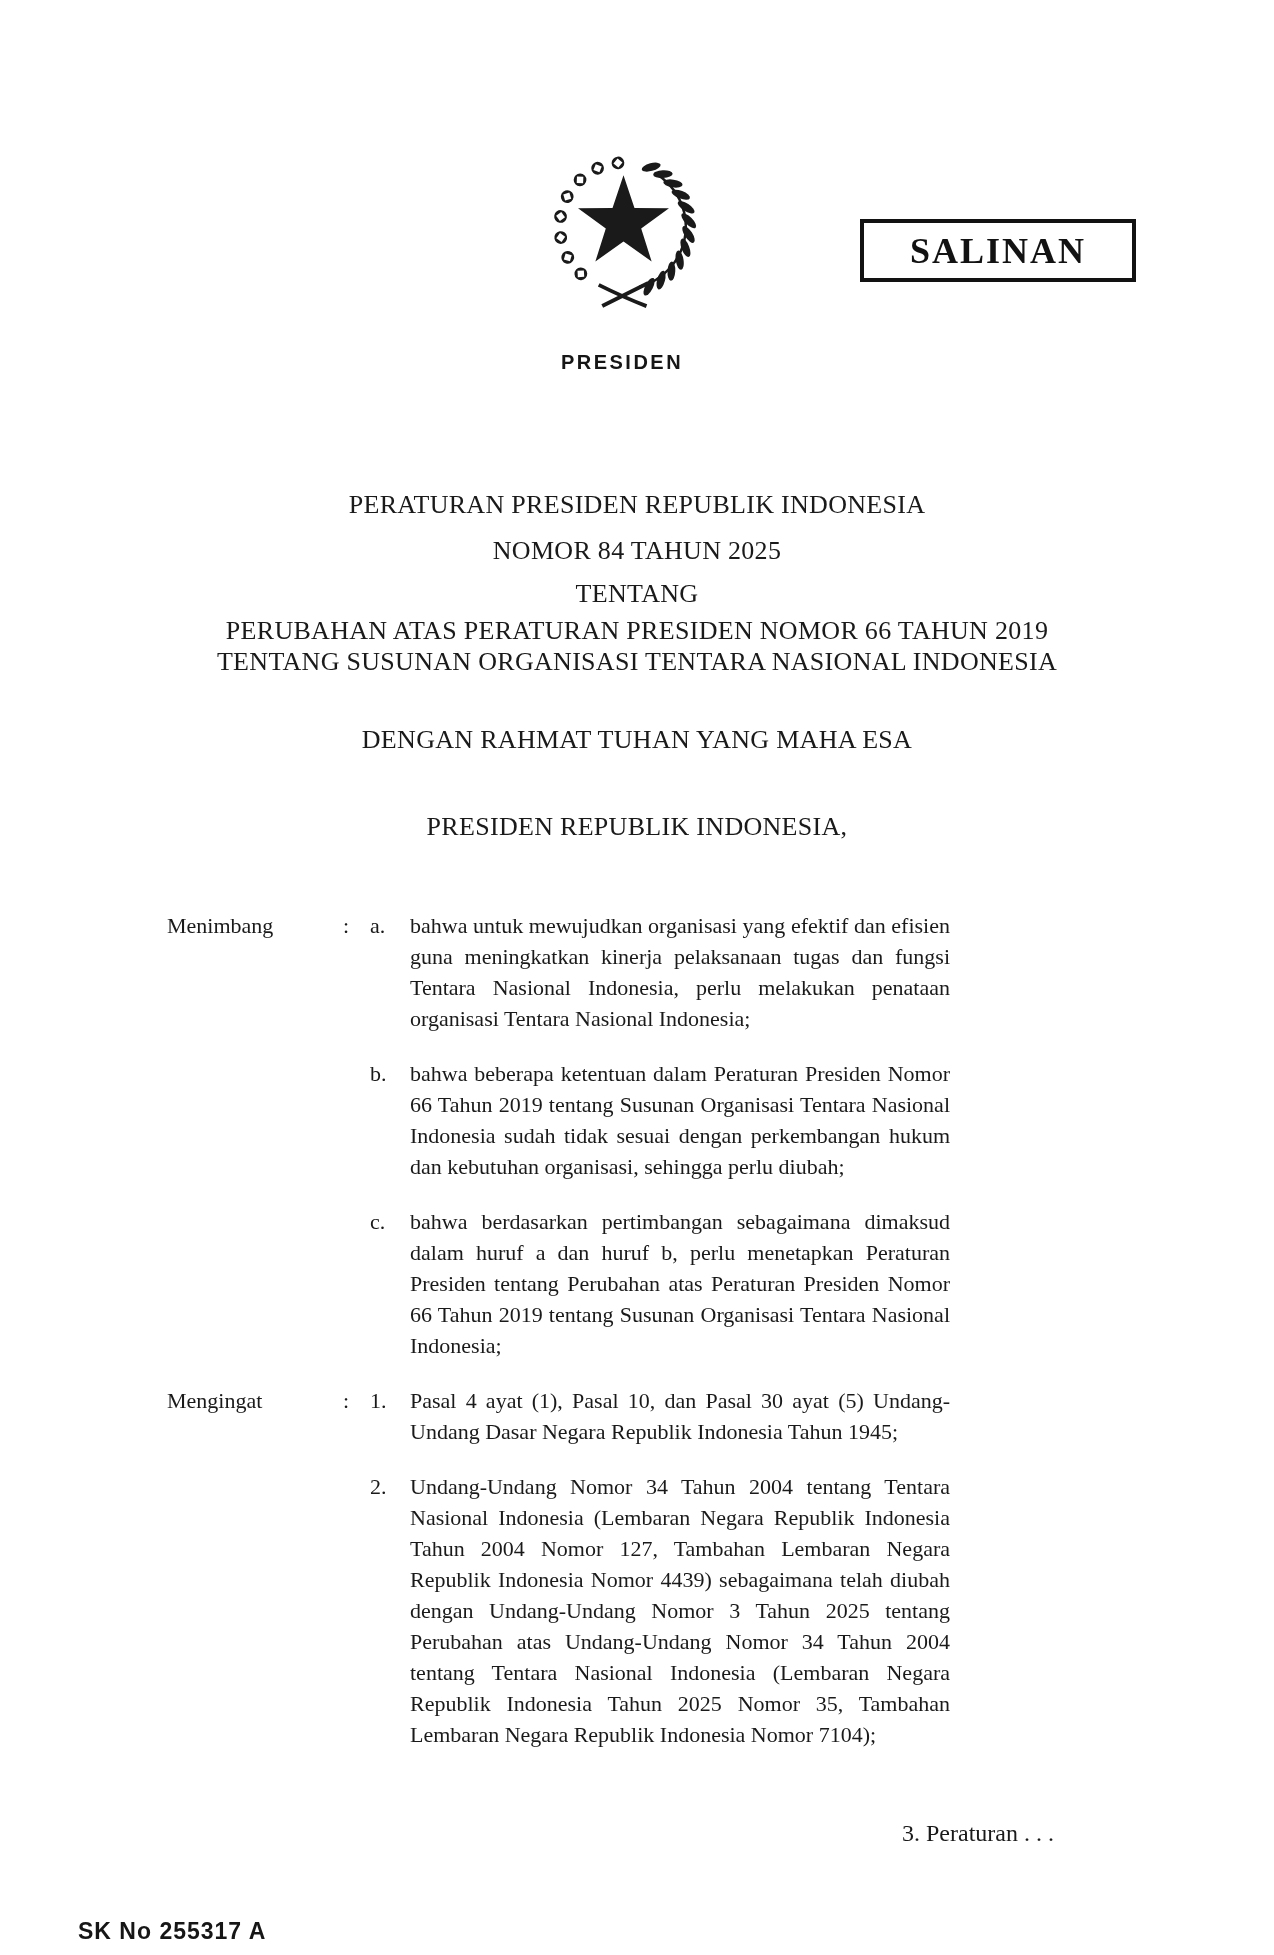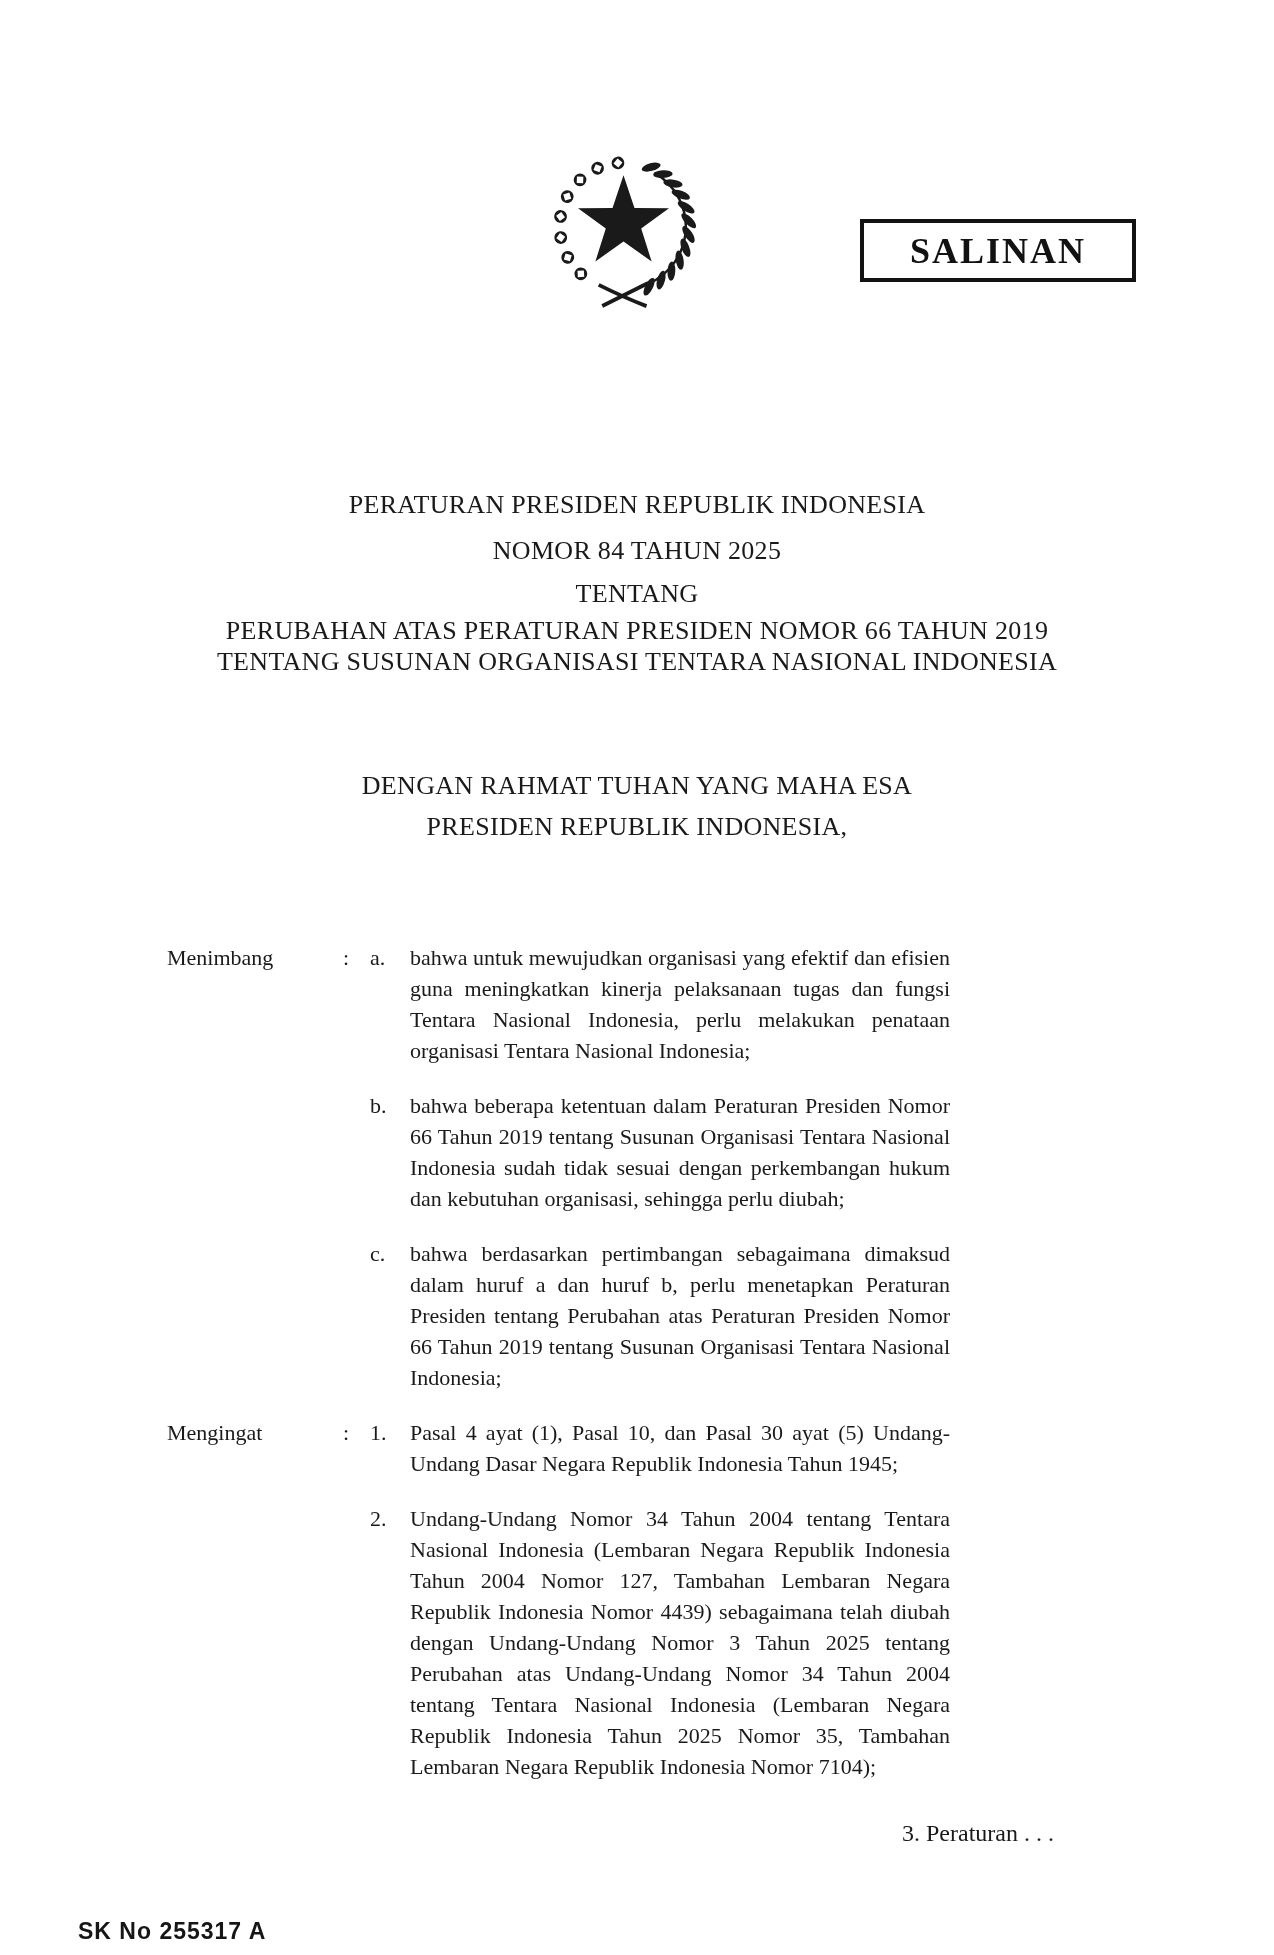--- a/index.html
+++ b/index.html
@@ -62,38 +62,36 @@
   .t-gap-b { margin-bottom: 12px; }
   .t-gap-c { margin-bottom: 6px; }
 
   .invocation {
     position: absolute;
     left: 132px; top: 725px;
     width: 1010px;
     text-align: center;
     font-size: 26px;
     letter-spacing: 0.3px;
-    margin-top: 46px;
   }
   .salutation {
     position: absolute;
     left: 132px; top: 800px;
     width: 1010px;
     text-align: center;
     font-size: 26px;
     letter-spacing: 0.3px;
     margin-top: 12px;
   }
 
   
   .clauses {
     position: absolute;
     left: 167px; top: 910px;
     width: 783px;
-    margin-top: 32px;
   }
   .clause-row {
     display: grid;
     grid-template-columns: 176px 27px 40px 540px;
     align-items: start;
     font-size: 22px;
     line-height: 31px;
     margin-bottom: 24px;
   }
   .clause-row.section-gap { margin-top: 17px; }
@@ -176,20 +174,21 @@
       </g>
 
       <g>
         <path d="M38,93 Q50,87 64,80" fill="none" stroke="#1a1a1a" stroke-width="2.2"></path>
         <path d="M36,81 Q50,88 63,93" fill="none" stroke="#1a1a1a" stroke-width="2.2"></path>
       </g>
     </g>
   </svg>
 
   <div class="letterhead">
+    <div>PRESIDEN</div>
   </div>
 
   <div class="salinan-box">
     <span>SALINAN</span>
   </div>
 
   <div class="title-block">
     <div class="t-gap-a">PERATURAN PRESIDEN REPUBLIK INDONESIA</div>
     <div class="t-gap-b">NOMOR 84 TAHUN 2025</div>
     <div class="t-gap-c">TENTANG</div>

